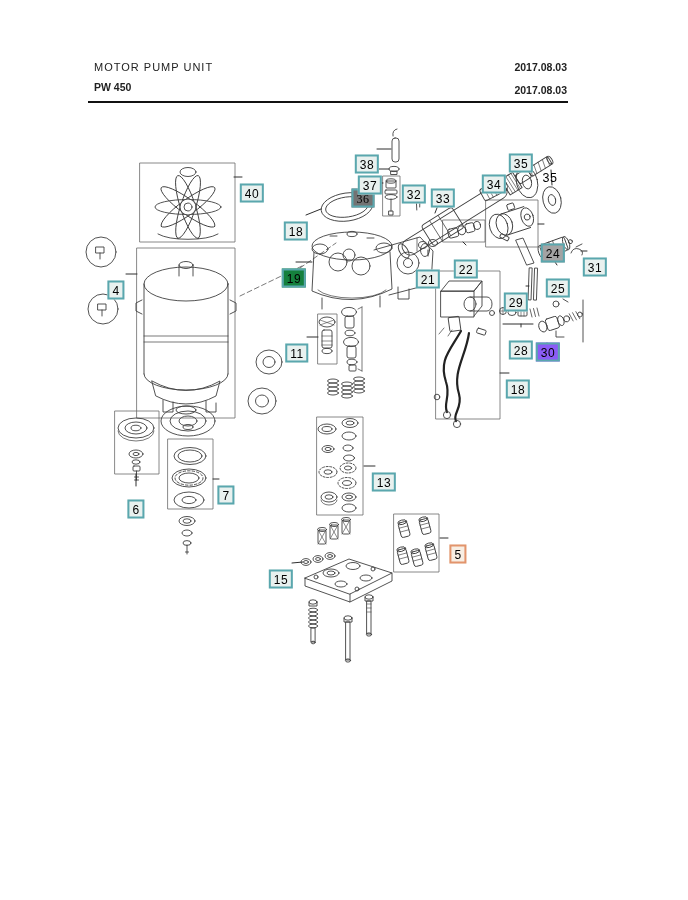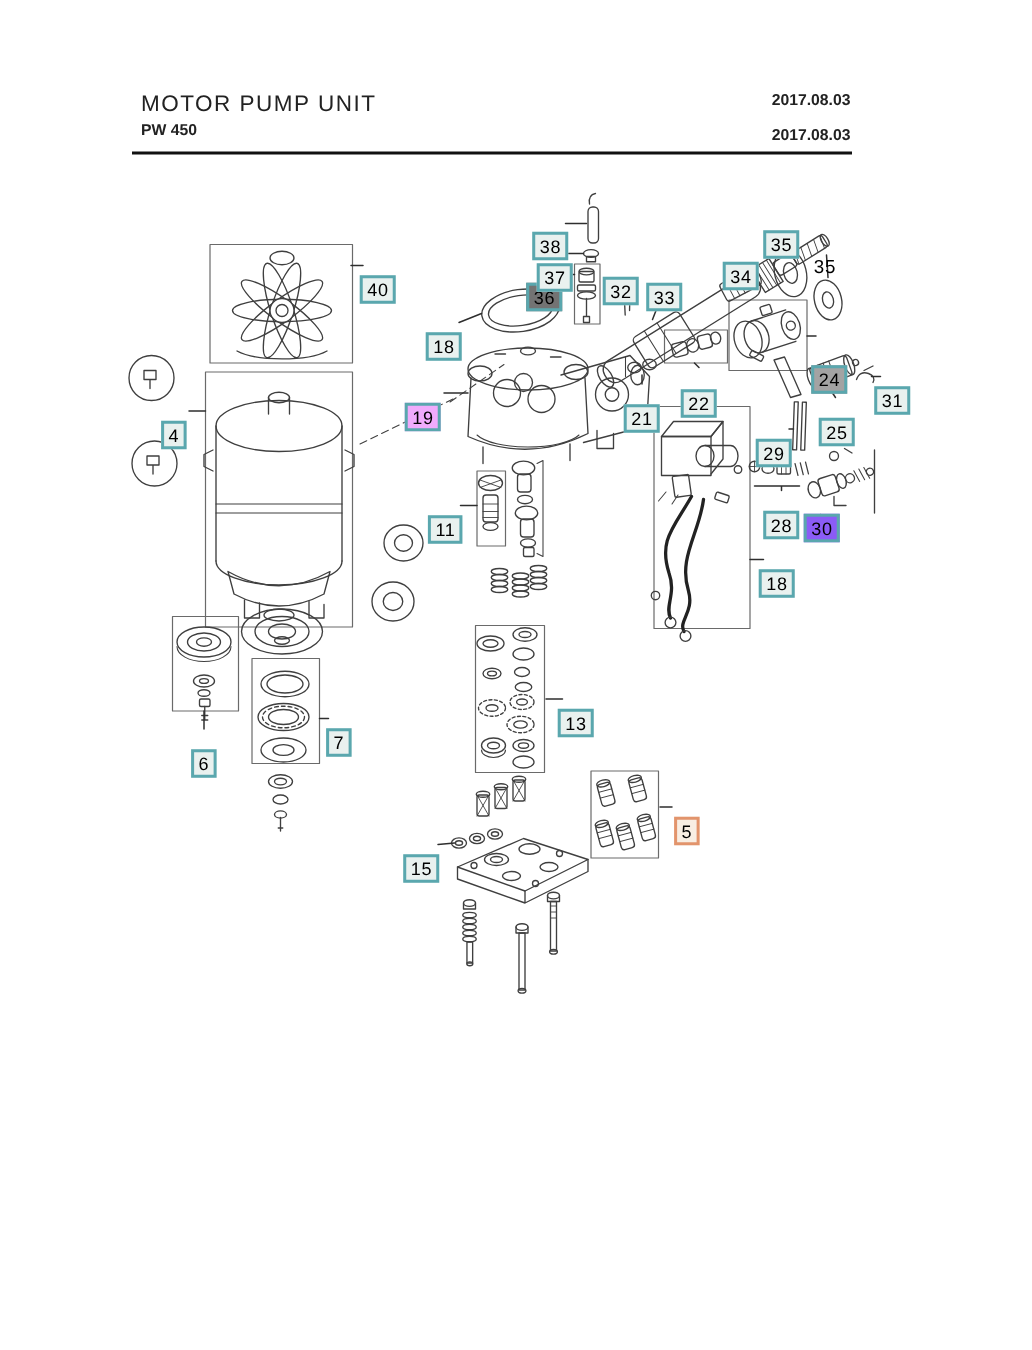--- a/index.html
+++ b/index.html
@@ -1,18 +1,18 @@
 <!DOCTYPE html>
 <html><head>
 <meta charset="utf-8">
 <style>
   html,body{margin:0;padding:0;background:#fff;}
   .page{position:relative;width:688px;height:900px;background:#fff;overflow:hidden;
         font-family:"Liberation Sans",sans-serif;color:#1c1c1c;}
-  .title{position:absolute;left:94px;top:61px;font-size:15px;letter-spacing:1px;color:#222;}
+  .title{position:absolute;left:94px;top:61px;font-size:11px;letter-spacing:1px;color:#222;}
   .model{position:absolute;left:94px;top:81px;font-size:10.5px;font-weight:bold;color:#222;}
   .date{position:absolute;width:120px;right:121px;text-align:right;font-size:10.5px;font-weight:bold;color:#222;}
   .date1{top:61px}.date2{top:84px}
   .rule{position:absolute;left:88px;top:101px;width:480px;height:2px;background:#111;}
   .drawing{position:absolute;left:0;top:0;}
   .labels{position:absolute;left:0;top:0;width:688px;height:900px;pointer-events:none;}
   .part-label{position:absolute;transform:translate(-50%,-50%);pointer-events:auto;
       font-family:"Liberation Sans",sans-serif;font-size:12px;line-height:1;
       padding:1.5px 3px;border:2px solid transparent;color:#000;letter-spacing:.5px;cursor:pointer;margin-top:16px;}
   .part-label.plain{border:none;background:none !important;font-size:12.5px;cursor:default;}
@@ -446,32 +446,32 @@
   <div class="labels">
       <div class="part-label" style="left: 252px; top: 177px; border-color: rgb(90, 167, 174); background: rgb(233, 241, 239);">40</div>
       <div class="part-label" style="left: 116px; top: 274px; border-color: rgb(90, 167, 174); background: rgb(233, 241, 239);">4</div>
       <div class="part-label" style="left: 136px; top: 493px; border-color: rgb(90, 167, 174); background: rgb(233, 241, 239);">6</div>
       <div class="part-label" style="left: 226px; top: 479px; border-color: rgb(90, 167, 174); background: rgb(233, 241, 239);">7</div>
       <div class="part-label" style="left: 297px; top: 337px; border-color: rgb(90, 167, 174); background: rgb(233, 241, 239);">11</div>
       <div class="part-label" style="left: 384px; top: 466px; border-color: rgb(90, 167, 174); background: rgb(233, 241, 239);">13</div>
       <div class="part-label" style="left: 458px; top: 538px; border-color: rgb(226, 148, 108); background: rgb(248, 238, 227);">5</div>
       <div class="part-label" style="left: 281px; top: 563px; border-color: rgb(90, 167, 174); background: rgb(233, 241, 239);">15</div>
       <div class="part-label" style="left: 296px; top: 215px; border-color: rgb(90, 167, 174); background: rgb(233, 241, 239);">18</div>
-      <div class="part-label" style="left: 282px; top: 262px; border-color: rgb(90, 167, 174); background: #f0abfc;">19</div>
+      <div class="part-label" style="left: 294px; top: 262px; border-color: rgb(90, 167, 174); background: #15803d;">19</div>
       <div class="part-label" style="left: 428px; top: 263px; border-color: rgb(90, 167, 174); background: rgb(233, 241, 239);">21</div>
       <div class="part-label" style="left: 466px; top: 253px; border-color: rgb(90, 167, 174); background: rgb(233, 241, 239);">22</div>
       <div class="part-label" style="left: 553px; top: 237px; border-color: rgb(90, 167, 174); background: #a3a3a3;">24</div>
       <div class="part-label" style="left: 558px; top: 272px; border-color: rgb(90, 167, 174); background: rgb(233, 241, 239);">25</div>
       <div class="part-label" style="left: 518px; top: 373px; border-color: rgb(90, 167, 174); background: rgb(233, 241, 239);">18</div>
       <div class="part-label" style="left: 521px; top: 334px; border-color: rgb(90, 167, 174); background: rgb(233, 241, 239);">28</div>
       <div class="part-label" style="left: 516px; top: 286px; border-color: rgb(90, 167, 174); background: rgb(233, 241, 239);">29</div>
       <div class="part-label" style="left: 548px; top: 336px; border-color: rgb(90, 167, 174); background: #8b5cf6;">30</div>
       <div class="part-label" style="left: 595px; top: 251px; border-color: rgb(90, 167, 174); background: rgb(233, 241, 239);">31</div>
       <div class="part-label" style="left: 414px; top: 178px; border-color: rgb(90, 167, 174); background: rgb(233, 241, 239);">32</div>
       <div class="part-label" style="left: 443px; top: 182px; border-color: rgb(90, 167, 174); background: rgb(233, 241, 239);">33</div>
       <div class="part-label" style="left: 494px; top: 168px; border-color: rgb(90, 167, 174); background: rgb(233, 241, 239);">34</div>
       <div class="part-label" style="left: 521px; top: 147px; border-color: rgb(90, 167, 174); background: rgb(233, 241, 239);">35</div>
       <div class="part-label plain" style="left: 550px; top: 162px;">35</div>
-      <div class="part-label" style="left: 363px; top: 182px; border-color: rgb(90, 167, 174); background: #737373;">36</div>
+      <div class="part-label" style="left: 363px; top: 182px; border-color: rgb(90, 167, 174); background: #737373; font-family: Liberation Serif, serif;">36</div>
       <div class="part-label" style="left: 370px; top: 169px; border-color: rgb(90, 167, 174); background: rgb(233, 241, 239);">37</div>
       <div class="part-label" style="left: 367px; top: 148px; border-color: rgb(90, 167, 174); background: rgb(233, 241, 239);">38</div>
     </div>
 </div>
 
 </body></html>

